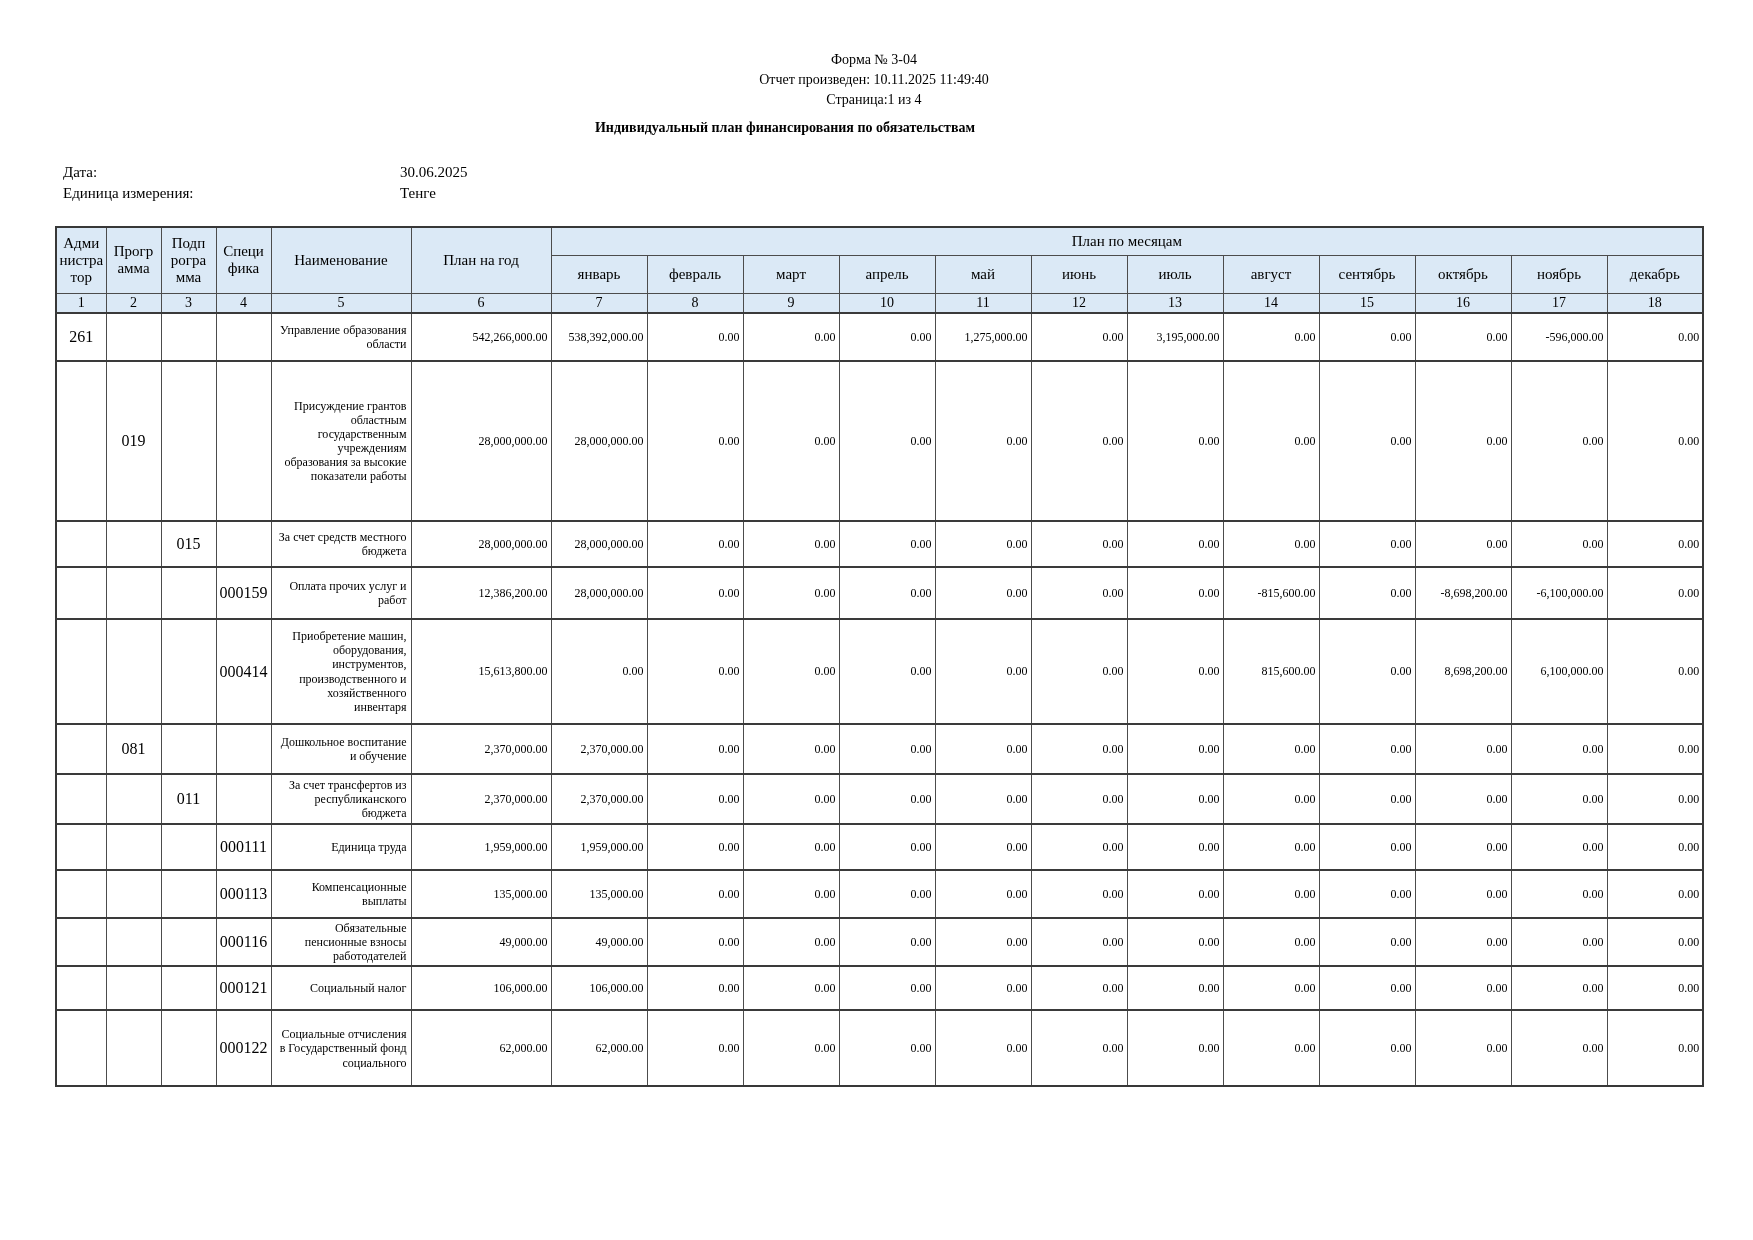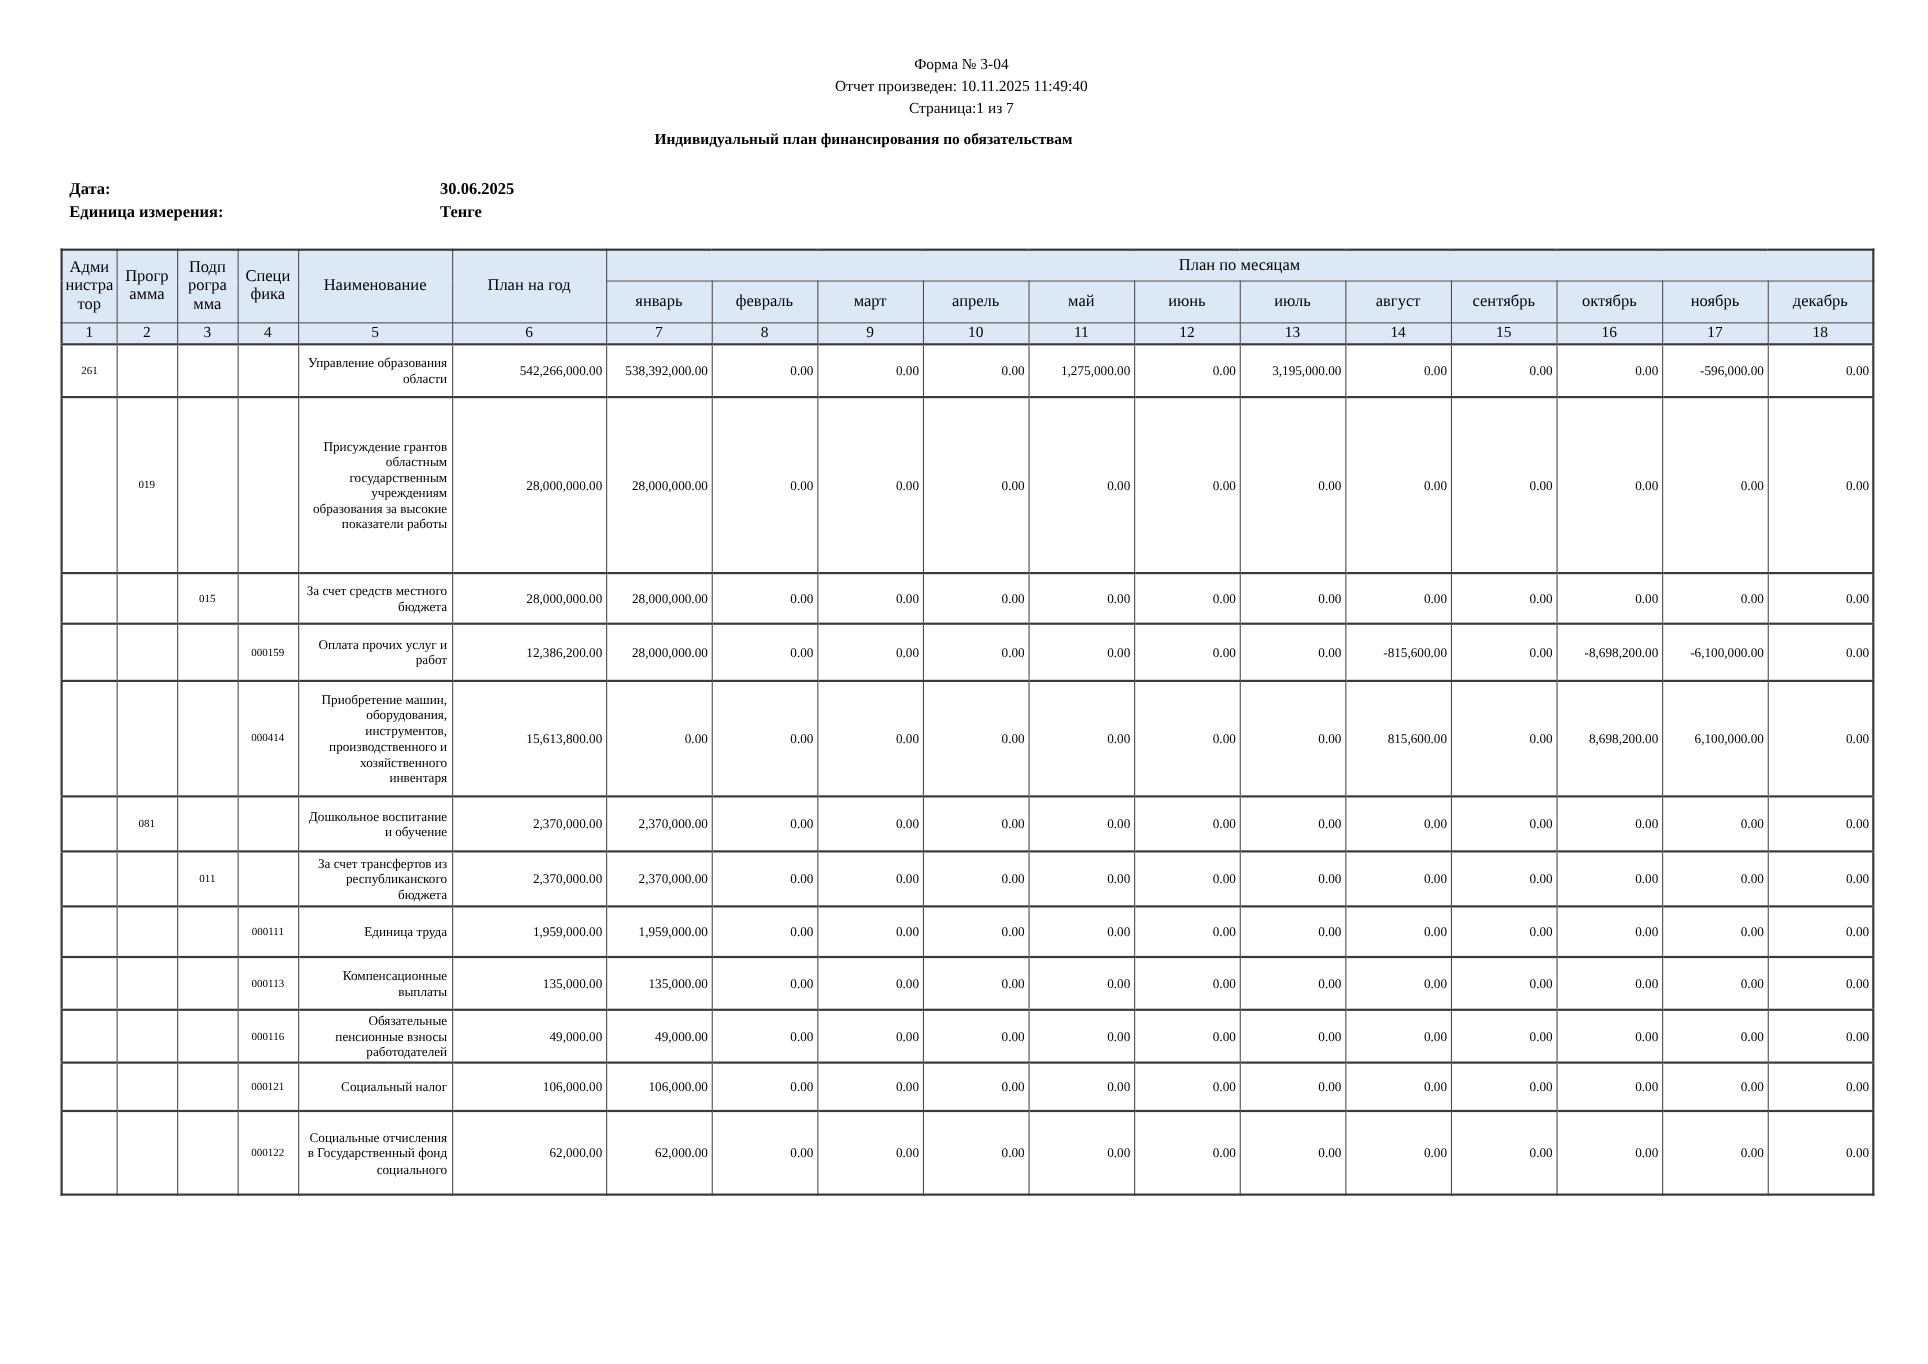--- a/index.html
+++ b/index.html
@@ -10,21 +10,21 @@
   }
   .content { margin-left:55px; width:1650px; padding-top:50px; }
 
   .top-right { text-align:center; padding-right:12px; font-size:14px; line-height:20px; }
 
   .doc-title {
     width:1460px; text-align:center; font-weight:bold; font-size:14px;
     margin-top:10px;
   }
 
-  .meta { margin-top:26px; font-size:15px; line-height:21px;font-weight:bold; }
+  .meta { margin-top:26px; font-size:15px; line-height:21px; }
   .meta-row { display:flex; align-items:flex-start; }
   .meta-label { width:337px; padding-left:8px; flex:0 0 auto; }
   .meta-value { width:625px; }
 
   table.plan {
     border-collapse:collapse; table-layout:fixed;
     width:1647px; margin-top:22px;
     border:2px solid #383838;
   }
   table.plan th, table.plan td {
@@ -35,33 +35,33 @@
 
   thead th {
     background:#dbe9f6; font-weight:normal; text-align:center;
     vertical-align:middle; font-size:15px; line-height:1.12; padding:0 1px;
   }
   tr.h1 { height:28px; }
   tr.h2 { height:38px; }
   tr.h3 { height:20px; }
   tr.h3 th { font-size:14px; padding:0; }
 
-  td.code-cell { text-align:center; vertical-align:middle; font-size:10px; padding:0 1px; }
+  td.code-cell { text-align:center; vertical-align:middle; font-size:16px; padding:0 1px; }
   td.name-cell { text-align:right; vertical-align:middle; font-size:12px; line-height:1.18; padding:2px 4px; }
   td.num-cell  { text-align:right; vertical-align:middle; font-size:12px; padding:2px 3px; white-space:nowrap; }
 </style>
 </head>
 <body>
 
 <div class="content">
 
   <div class="top-right">
     <div>Форма № 3-04</div>
     <div>Отчет произведен: 10.11.2025 11:49:40</div>
-    <div>Страница:1 из 7</div>
+    <div>Страница:1 из 4</div>
   </div>
 
   <div class="doc-title">Индивидуальный план финансирования по обязательствам</div>
 
   <div class="meta">
     <div class="meta-row">
       <div class="meta-label">Дата:</div>
       <div class="meta-value">30.06.2025</div>
     </div>
     <div class="meta-row">

